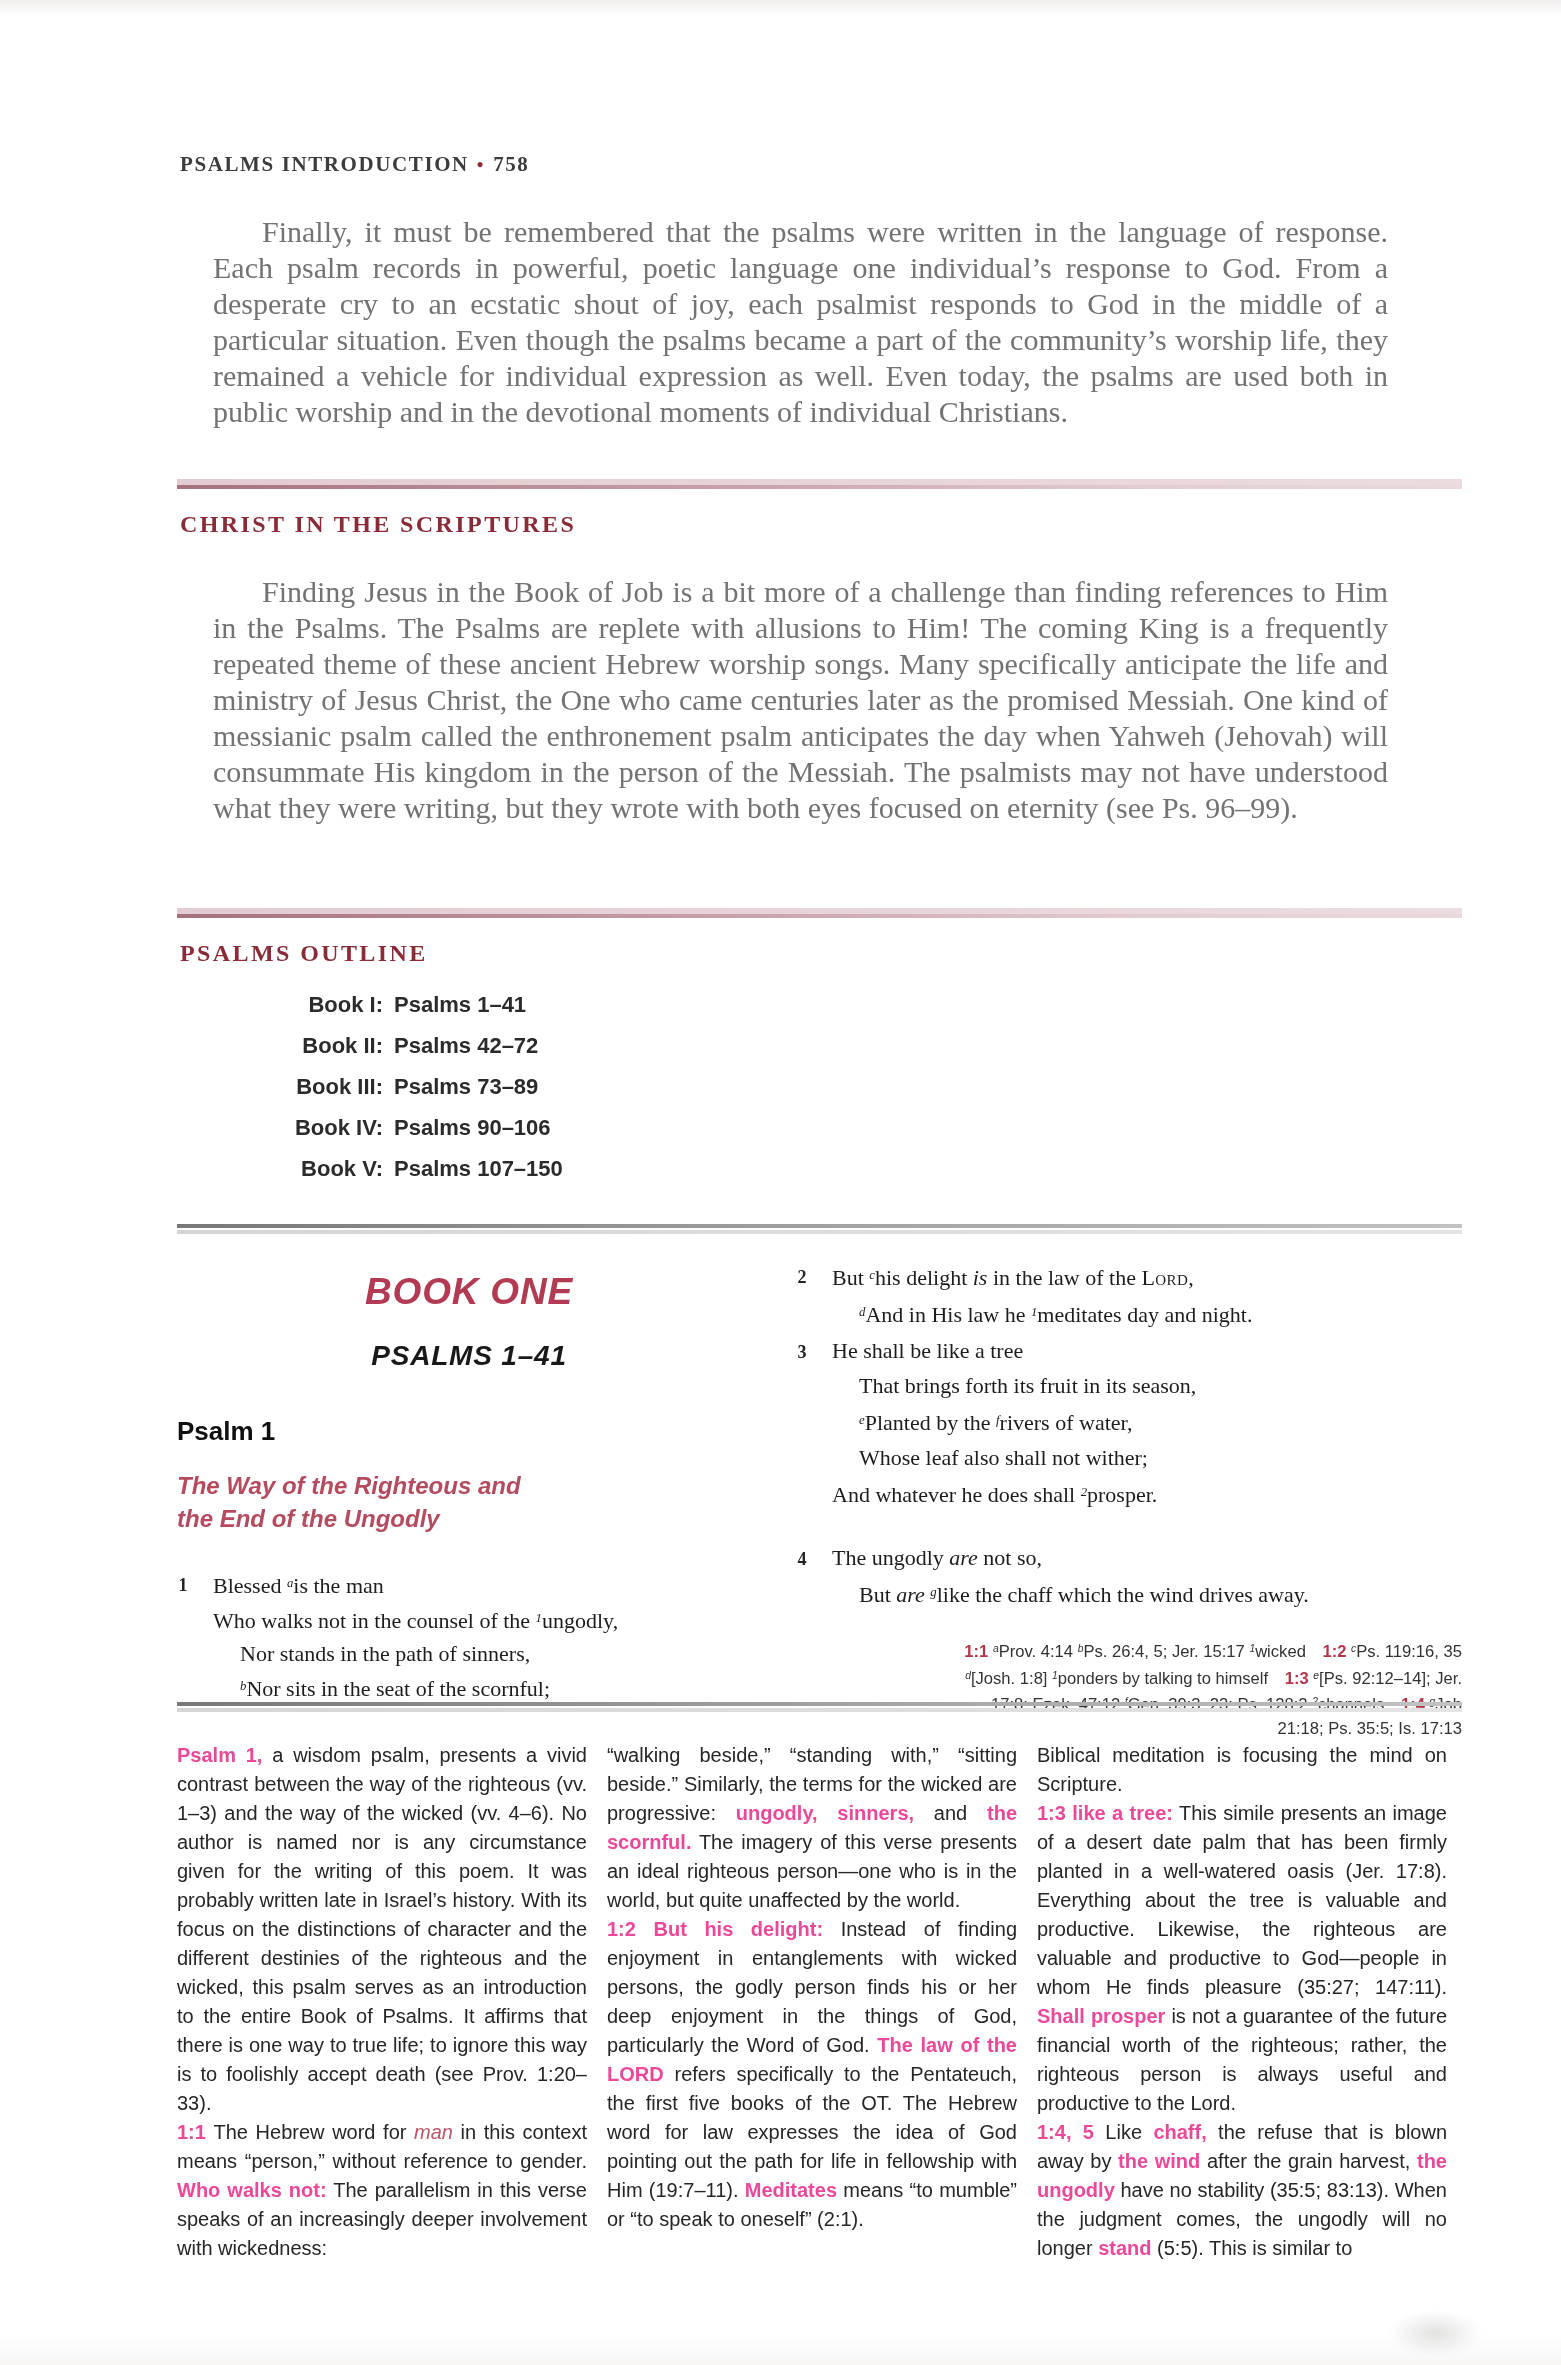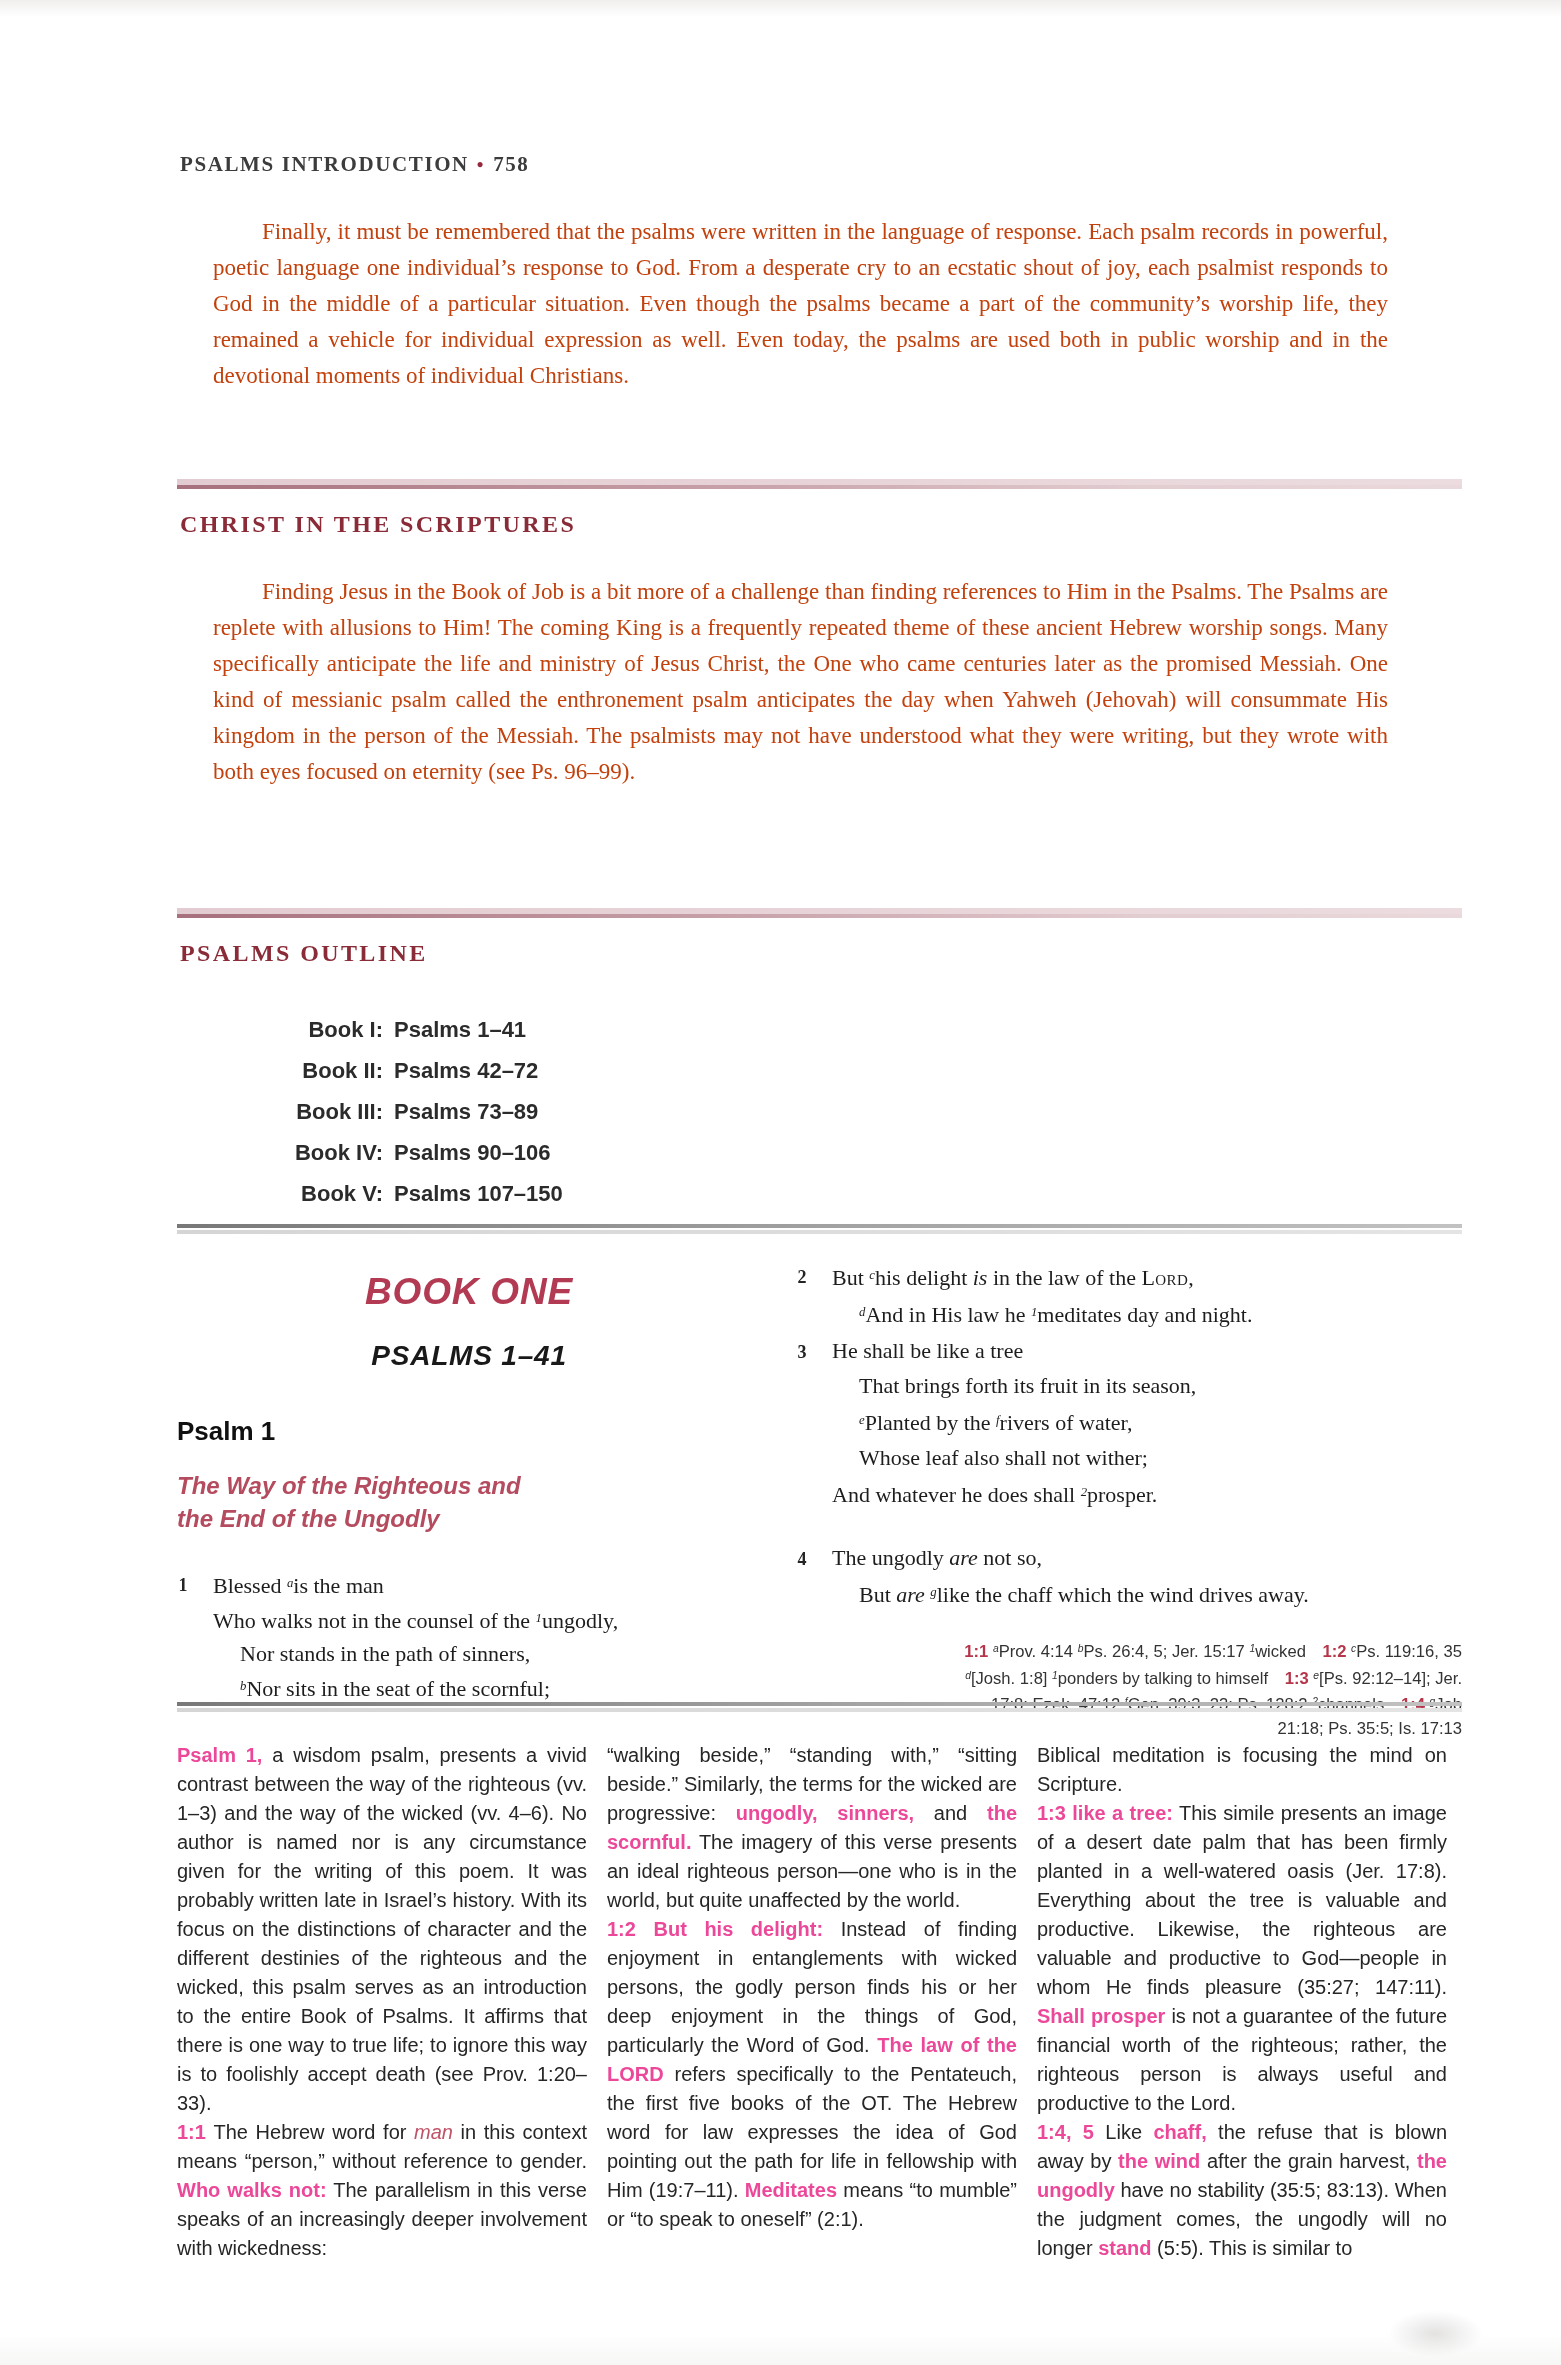--- a/index.html
+++ b/index.html
@@ -8,21 +8,21 @@
     background:linear-gradient(180deg,#f1efee 0,#ffffff 17.3px 2334px,#f7f6f5 2366px);
     font-family:"Liberation Serif", serif;color:#222;
     -webkit-font-smoothing:antialiased;
   }
   .abs{position:absolute;}
   
   .runhead{font-family:"Liberation Serif",serif;font-weight:bold;font-size:21px;
     letter-spacing:1.6px;color:#3c3c3c;}
   .runhead .bullet{color:#96283c;padding:0 8px;font-size:19px;}
   
-  .bodypara{font-size:23px;line-height:36px;text-align:justify;color:#c2410c;
+  .bodypara{font-size:30px;line-height:36px;text-align:justify;color:#737373;
     text-indent:49px;width:1175px;}
   
   .secrule{height:11px;width:1285px;}
   .secrule .r1{height:5.5px;background:linear-gradient(to right,#e3ccd1,#ecdcdf);}
   .secrule .r2{height:4px;margin-top:0.8px;
     background:linear-gradient(to right,#a6707c,#c9a3ab 45%,#e2cdd1 75%,#ead9dc);}
   .grayrule{width:1285px;}
   .grayrule .g1{height:4px;background:linear-gradient(to right,#787878,#a5a5a5 55%,#c2c2c2);}
   .grayrule .g2{height:4px;margin-top:1.6px;background:linear-gradient(to right,#d5d5d5,#e4e4e4);}
   .sechead{font-family:"Liberation Serif",serif;font-weight:bold;font-size:24px;
@@ -79,21 +79,21 @@
 
 <div class="abs sechead" style="left:180px;top:511px;">CHRIST IN THE SCRIPTURES</div>
 <div class="abs bodypara" style="left:213px;top:574px;">Finding Jesus in the Book of Job is a bit more of a challenge than finding references to Him in the Psalms. The Psalms are replete with allusions to Him! The coming King is a frequently repeated theme of these ancient Hebrew worship songs. Many specifically anticipate the life and ministry of Jesus Christ, the One who came centuries later as the promised Messiah. One kind of messianic psalm called the enthronement psalm anticipates the day when Yahweh (Jehovah) will consummate His kingdom in the person of the Messiah. The psalmists may not have understood what they were writing, but they wrote with both eyes focused on eternity (see Ps. 96–99).</div>
 
 <div class="abs secrule" style="left:177px;top:908px;">
   <div class="r1"></div>
     <div class="r2"></div>
 </div>
 
 <div class="abs sechead" style="left:180px;top:940px;">PSALMS OUTLINE</div>
-<div class="abs" style="left:213px;top:1009px;">
+<div class="abs" style="left:213px;top:984px;">
     <div class="outline-row">
       <span class="lab">Book I:</span>
       <span class="val">Psalms 1–41</span>
     </div>
     <div class="outline-row">
       <span class="lab">Book II:</span>
       <span class="val">Psalms 42–72</span>
     </div>
     <div class="outline-row">
       <span class="lab">Book III:</span>

